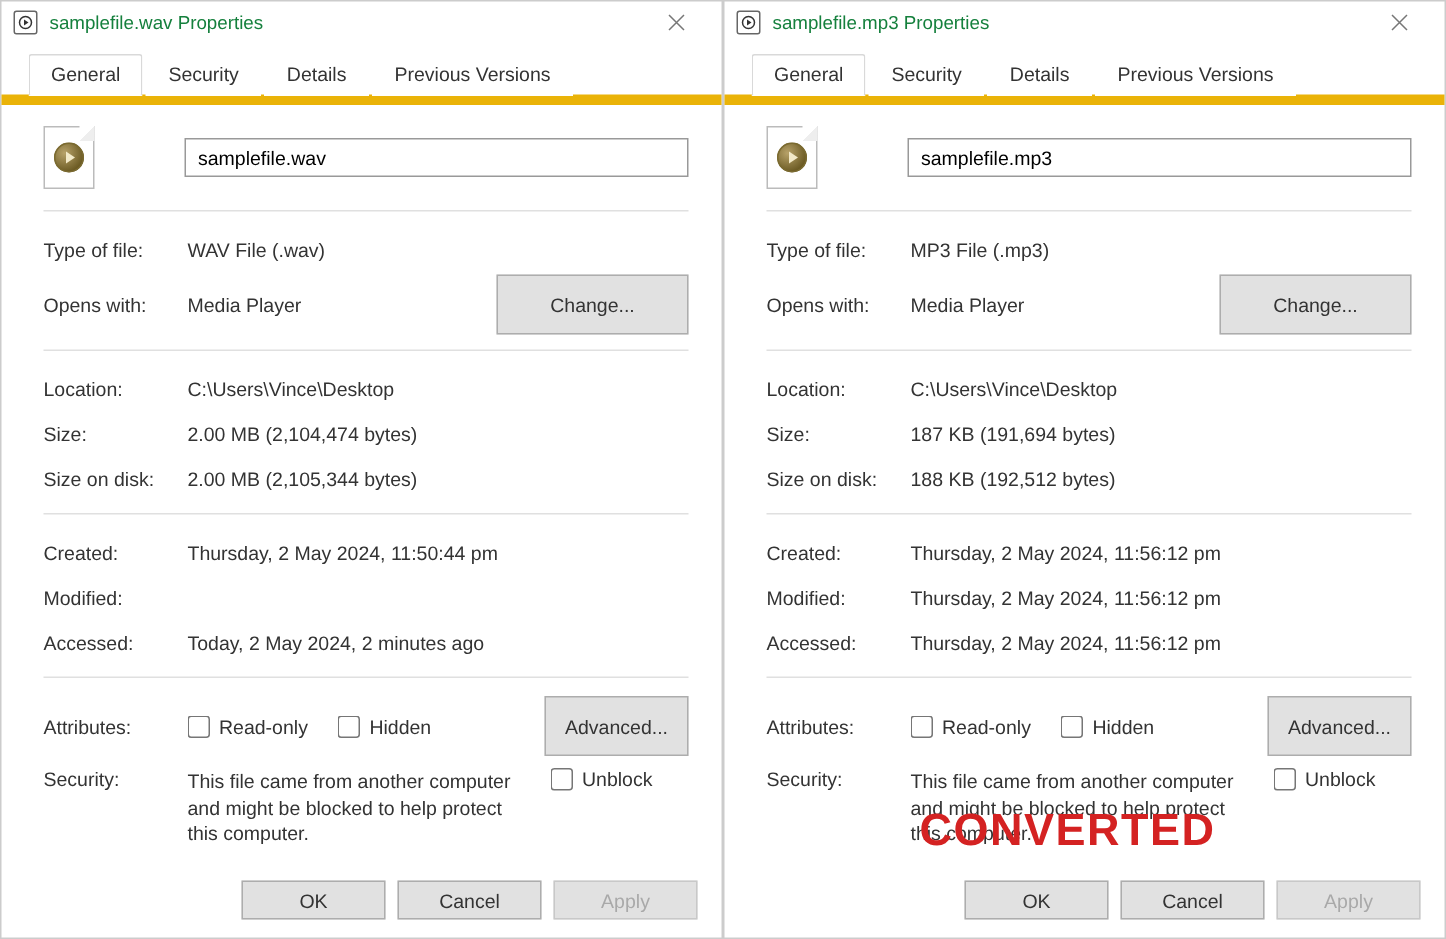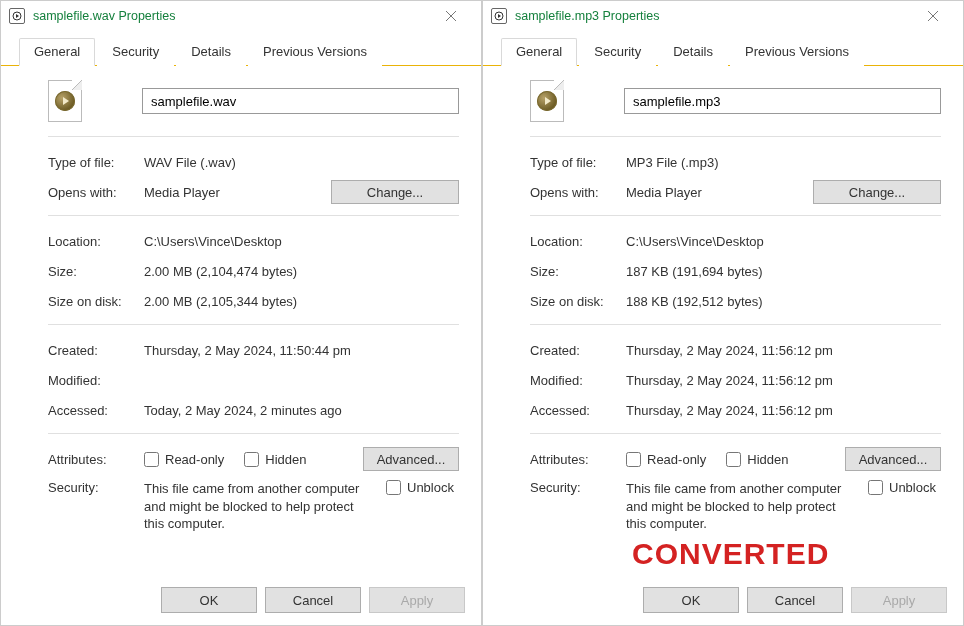--- a/index.html
+++ b/index.html
@@ -49,21 +49,21 @@
     height: 28px;
     display: flex;
     align-items: center;
     justify-content: center;
     color: #777;
     cursor: pointer;
   }
   .tabrow {
     display: flex;
     padding: 6px 10px 0 18px;
-    border-bottom: 1px solid #eab308;
+    border-bottom: 7px solid #eab308;
   }
   .tab {
     padding: 5px 14px 6px 14px;
     font-size: 13px;
     color: #333;
     border: 1px solid transparent;
     border-bottom: none;
     margin-right: 2px;
     cursor: pointer;
     position: relative;
@@ -74,21 +74,20 @@
     border: 1px solid #d9d9d9;
     border-bottom: 1px solid #fff;
     border-radius: 2px 2px 0 0;
   }
   .content {
     flex: 1;
     padding: 14px 22px 10px 28px;
     font-size: 13px;
     color: #333;
     position: relative;
-    margin-left: 19px;
   }
   .filehead {
     display: flex;
     align-items: center;
     margin-bottom: 14px;
   }
   .fileicon {
     width: 34px;
     height: 42px;
     border: 1px solid #bbb;
@@ -145,21 +144,21 @@
     width: 96px;
     flex-shrink: 0;
     color: #333;
   }
   .val {
     flex: 1;
     color: #333;
   }
   .btn {
     min-width: 96px;
-    height: 24px;
+    height: 40px;
     padding: 0 12px;
     font-family: inherit;
     font-size: 13px;
     background: #e1e1e1;
     border: 1px solid #adadad;
     color: #333;
     cursor: pointer;
   }
   .btn.wide { min-width: 128px; }
   .opens-row .btn { margin-left: auto; }

